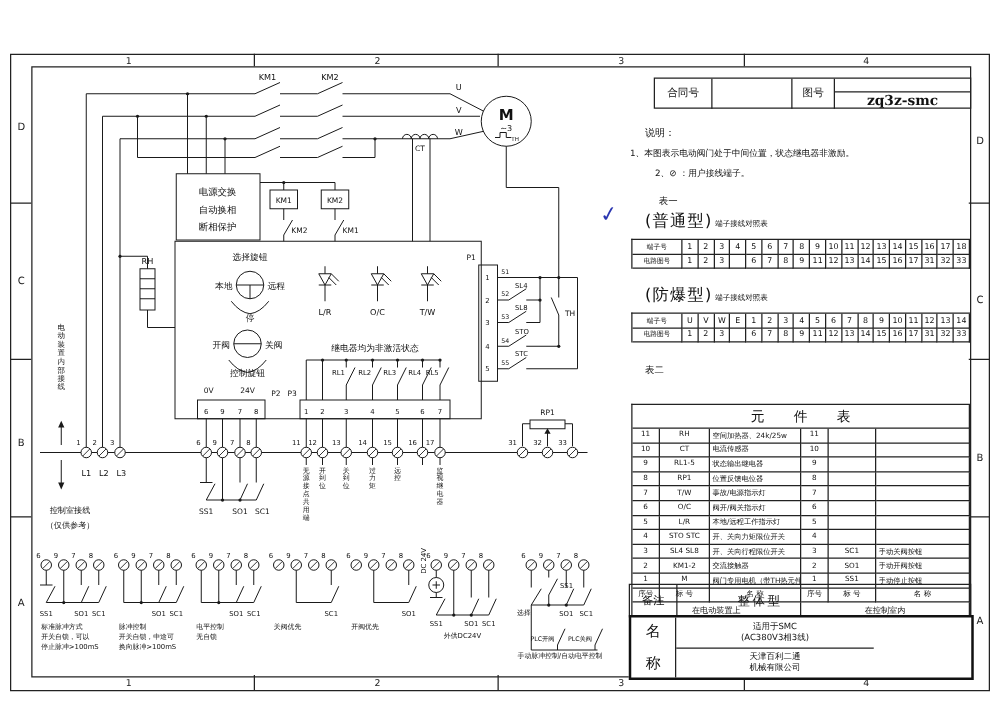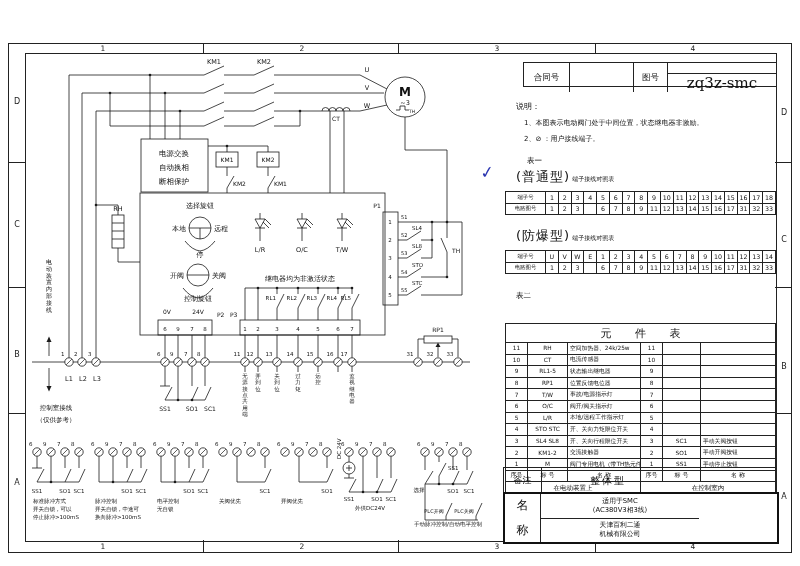--- a/index.html
+++ b/index.html
@@ -14,21 +14,21 @@
   svg{position:absolute;left:25px;top:53px;}
   svg text{fill:#111;font-family:"DejaVu Sans",sans-serif;}
   
   .tbrow{display:grid;grid-template-columns:46px 64px 34px 108px;position:absolute;
          left:523px;top:62px;width:252px;height:23px;border:1px solid #222;}
   .tbc{border-right:1px solid #222;display:flex;align-items:center;justify-content:center;
        font-size:8.5px;}
   .tbr{display:flex;flex-direction:column;}
   .tbr .t{height:10px;border-bottom:1px solid #222;}
   .tbr .b{flex:1;display:flex;align-items:center;justify-content:center;
-          font-family:"DejaVu Serif",serif;font-weight:normal;font-size:15px;}
+          font-family:"DejaVu Serif",serif;font-weight:bold;font-size:11px;}
   .note{font-size:7px;white-space:nowrap;}
   .seclab{font-size:7.5px;}
   .bighead{display:flex;align-items:flex-end;}
   .bighead .big{font-size:13px;letter-spacing:1px;}
   .bighead .small{font-size:6px;margin-left:2px;margin-bottom:2px;}
   .check{font-size:17px;color:#2a35b0;transform:rotate(-8deg);font-weight:bold;}
   
   .ttable{display:grid;grid-template-columns:40px repeat(18,1fr);width:270px;
           border-top:1px solid #222;border-left:1px solid #222;background:#fff;}
   .tc{border-right:1px solid #222;border-bottom:1px solid #222;height:10.5px;
@@ -549,21 +549,21 @@
     <div class="tbc">合同号</div>
     <div class="tbc"></div>
     <div class="tbc">图号</div>
     <div class="tbr">
       <div class="t"></div>
       <div class="b">zq3z-smc</div>
     </div>
   </div>
 
   <div class="abs" style="left:516px;top:101px;font-size:8px;">说明：</div>
-  <div class="abs note" style="left:524px;top:118px;">1、本图表示电动阀门处于中间位置，状态继电器非激励。</div>
+  <div class="abs note" style="left:504px;top:118px;">1、本图表示电动阀门处于中间位置，状态继电器非激励。</div>
   <div class="abs note" style="left:524px;top:134px;">2、⊘ ：用户接线端子。</div>
 
   <div class="abs seclab" style="left:516px;top:156px;margin-left:11px;">表一</div>
   <div class="abs check" style="left:480px;top:162px;">✓</div>
   <div class="abs bighead" style="left:516px;top:168px;">
     <span class="big">(普通型)</span>
     <span class="small">端子接线对照表</span>
   </div>
   <div id="tbl-normal" class="ttable abs" style="left:505px;top:191px;">
       <div class="tc lab">端子号</div>

